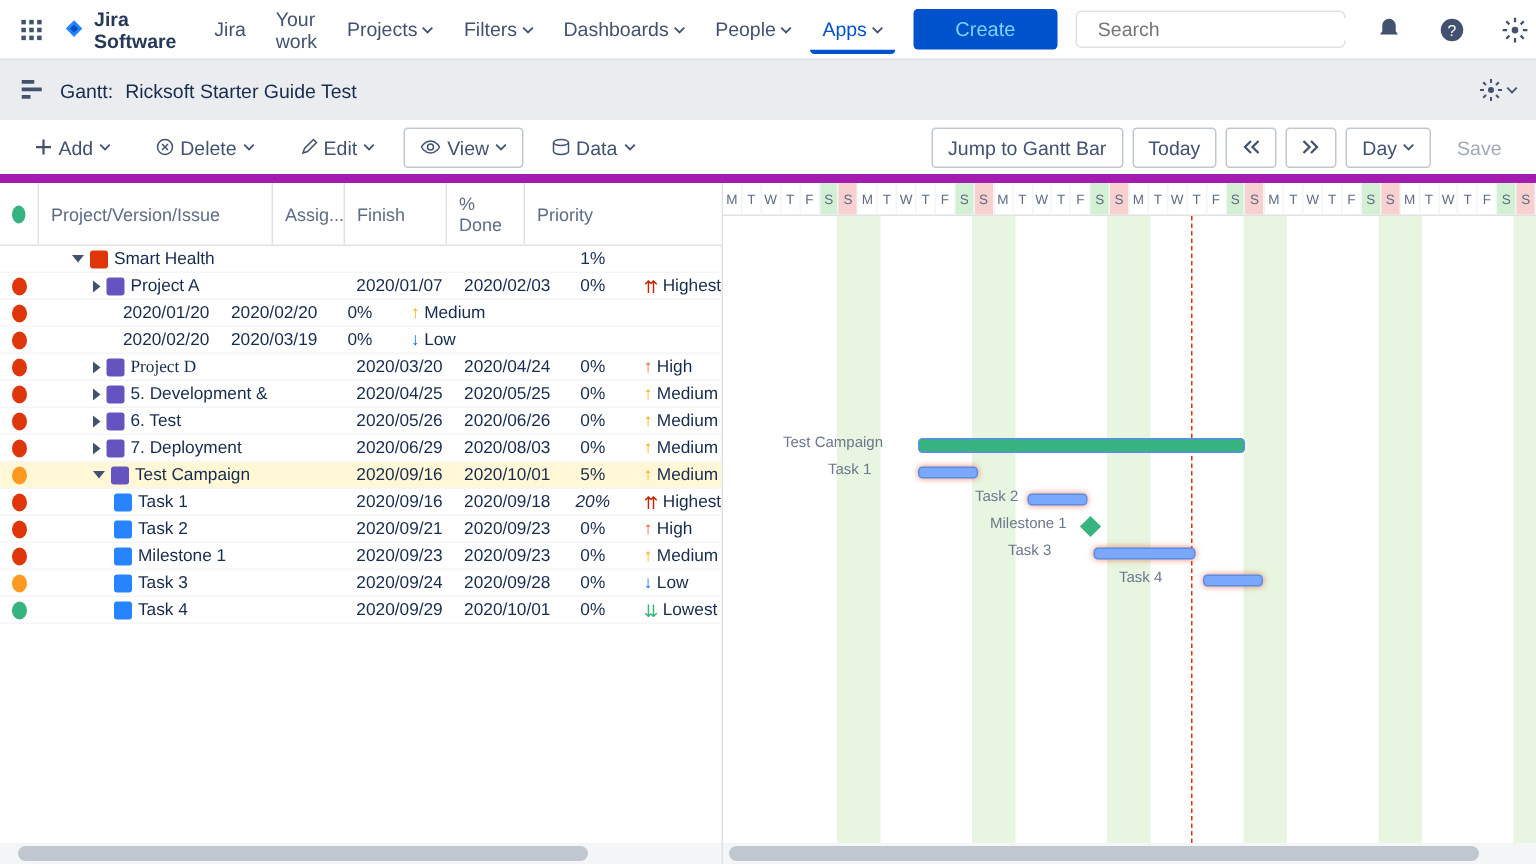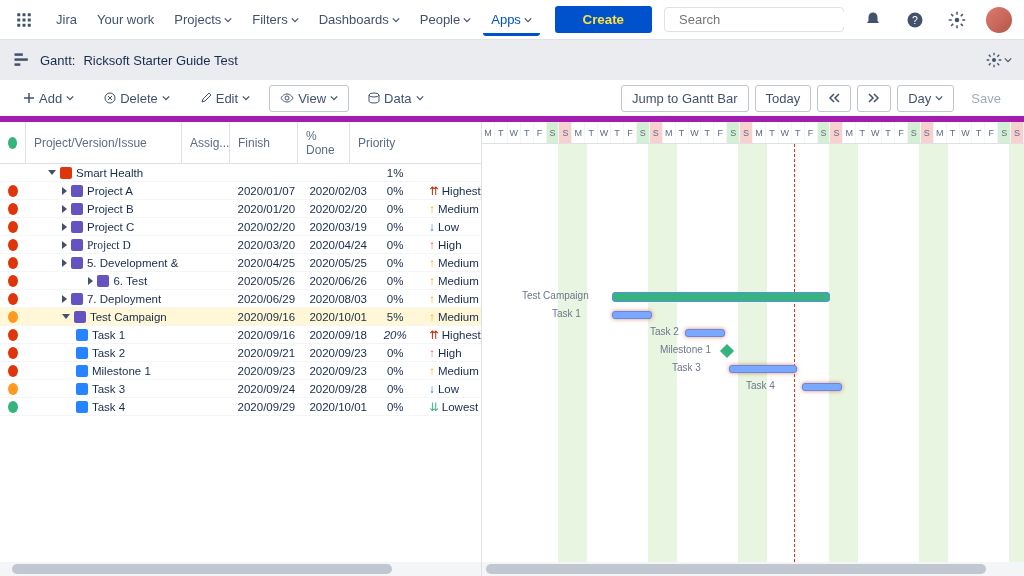--- a/index.html
+++ b/index.html
@@ -7,21 +7,21 @@
 
 
 .topnav { display: flex; align-items: center; height: 40px; padding: 0 12px; border-bottom: 1px solid #dfe1e6; gap: 12px; }
 .app-switcher { width: 24px; height: 24px; display: flex; align-items: center; justify-content: center; cursor: pointer; }
 .logo { display: flex; align-items: center; gap: 6px; font-weight: 600; color: #253858; }
 .logo svg { width: 20px; height: 20px; }
 .nav-items { display: flex; align-items: center; gap: 4px; flex: 1; }
 .nav-item { padding: 6px 8px; color: #42526e; cursor: pointer; display: flex; align-items: center; gap: 3px; border-radius: 3px; }
 .nav-item.active { color: #0052cc; border-bottom: 3px solid #0052cc; margin-bottom: -3px; }
 .chevron-down { width: 8px; height: 8px; }
-.create-btn { background: #0052cc; color: #fde047; border: none; padding: 6px 28px; border-radius: 3px; font-weight: 700; cursor: pointer; }
+.create-btn { background: #0052cc; color: #7dd3fc; border: none; padding: 6px 28px; border-radius: 3px; font-weight: 400; cursor: pointer; }
 .nav-right { display: flex; align-items: center; gap: 16px; }
 .search-box { display: flex; align-items: center; background: #fff; border: 1px solid #dfe1e6; border-radius: 4px; padding: 4px 8px; width: 180px; gap: 6px; }
 .search-box input { border: none; outline: none; flex: 1; font-size: 13px; }
 .icon-btn { width: 26px; height: 26px; display: flex; align-items: center; justify-content: center; color: #42526e; cursor: pointer; border-radius: 50%; }
 .avatar { width: 26px; height: 26px; border-radius: 50%; background: linear-gradient(135deg,#de7a6f,#b5574c); }
 
 
 .gantt-header { display: flex; align-items: center; height: 40px; background: #ebecf0; padding: 0 12px; gap: 8px; }
 .gantt-header .title { font-size: 13px; color: #172b4d; }
 .gantt-header .spacer { flex: 1; }
@@ -106,20 +106,27 @@
         <rect x="3" y="3" width="4" height="4"></rect>
         <rect x="10" y="3" width="4" height="4"></rect>
         <rect x="17" y="3" width="4" height="4"></rect>
         <rect x="3" y="10" width="4" height="4"></rect>
         <rect x="10" y="10" width="4" height="4"></rect>
         <rect x="17" y="10" width="4" height="4"></rect>
         <rect x="3" y="17" width="4" height="4"></rect>
         <rect x="10" y="17" width="4" height="4"></rect>
         <rect x="17" y="17" width="4" height="4"></rect>
       </svg>
+  </div>
+  <div class="logo">
+    <svg viewBox="0 0 32 32">
+        <path fill="#2684ff" d="M16 2 L28 14 L16 26 L4 14 Z"></path>
+        <path fill="#0052cc" d="M16 8 L22 14 L16 20 L10 14 Z"></path>
+      </svg>
+    <span>Jira Software</span>
   </div>
   <div class="nav-items" id="nav-items">
       <div class="nav-item">Jira</div>
       <div class="nav-item">Your work</div>
       <div class="nav-item">Projects<svg class="chevron-down" viewBox="0 0 10 10">
           <path d="M1 3l4 4 4-4" stroke="#42526e" fill="none" stroke-width="1.5"></path>
         </svg></div>
       <div class="nav-item">Filters<svg class="chevron-down" viewBox="0 0 10 10">
           <path d="M1 3l4 4 4-4" stroke="#42526e" fill="none" stroke-width="1.5"></path>
         </svg></div>
@@ -294,39 +301,29 @@
           <div class="td col-assign"></div>
           <div class="td col-start">2020/01/07</div>
           <div class="td col-finish">2020/02/03</div>
           <div class="td col-done" style="justify-content: center;">0%</div>
           <div class="td col-prio"><span style="color:#bf2600;margin-right:3px">⇈</span>Highest</div>
         </div>
         <div class="trow">
           <div class="td col-status">
             <div class="status-dot status-red"></div>
           </div>
-          <div class="td col-issue" style="padding-left: 36px;">
-            <span class="expand-tri tri-right"></span>
-            <span class="issue-icon ic-epic"></span>
-            <span>Project B</span>
-          </div>
           <div class="td col-assign"></div>
           <div class="td col-start">2020/01/20</div>
           <div class="td col-finish">2020/02/20</div>
           <div class="td col-done" style="justify-content: center;">0%</div>
           <div class="td col-prio"><span style="color:#ffab00;margin-right:3px">↑</span>Medium</div>
         </div>
         <div class="trow">
           <div class="td col-status">
             <div class="status-dot status-red"></div>
-          </div>
-          <div class="td col-issue" style="padding-left: 36px;">
-            <span class="expand-tri tri-right"></span>
-            <span class="issue-icon ic-epic"></span>
-            <span>Project C</span>
           </div>
           <div class="td col-assign"></div>
           <div class="td col-start">2020/02/20</div>
           <div class="td col-finish">2020/03/19</div>
           <div class="td col-done" style="justify-content: center;">0%</div>
           <div class="td col-prio"><span style="color:#0065ff;margin-right:3px">↓</span>Low</div>
         </div>
         <div class="trow">
           <div class="td col-status">
             <div class="status-dot status-red"></div>
@@ -354,21 +351,21 @@
           <div class="td col-assign"></div>
           <div class="td col-start">2020/04/25</div>
           <div class="td col-finish">2020/05/25</div>
           <div class="td col-done" style="justify-content: center;">0%</div>
           <div class="td col-prio"><span style="color:#ffab00;margin-right:3px">↑</span>Medium</div>
         </div>
         <div class="trow">
           <div class="td col-status">
             <div class="status-dot status-red"></div>
           </div>
-          <div class="td col-issue" style="padding-left: 36px; justify-content: center;">
+          <div class="td col-issue" style="padding-left: 36px;">
             <span class="expand-tri tri-right"></span>
             <span class="issue-icon ic-epic"></span>
             <span>6. Test</span>
           </div>
           <div class="td col-assign"></div>
           <div class="td col-start">2020/05/26</div>
           <div class="td col-finish">2020/06/26</div>
           <div class="td col-done" style="justify-content: center;">0%</div>
           <div class="td col-prio"><span style="color:#ffab00;margin-right:3px">↑</span>Medium</div>
         </div>

